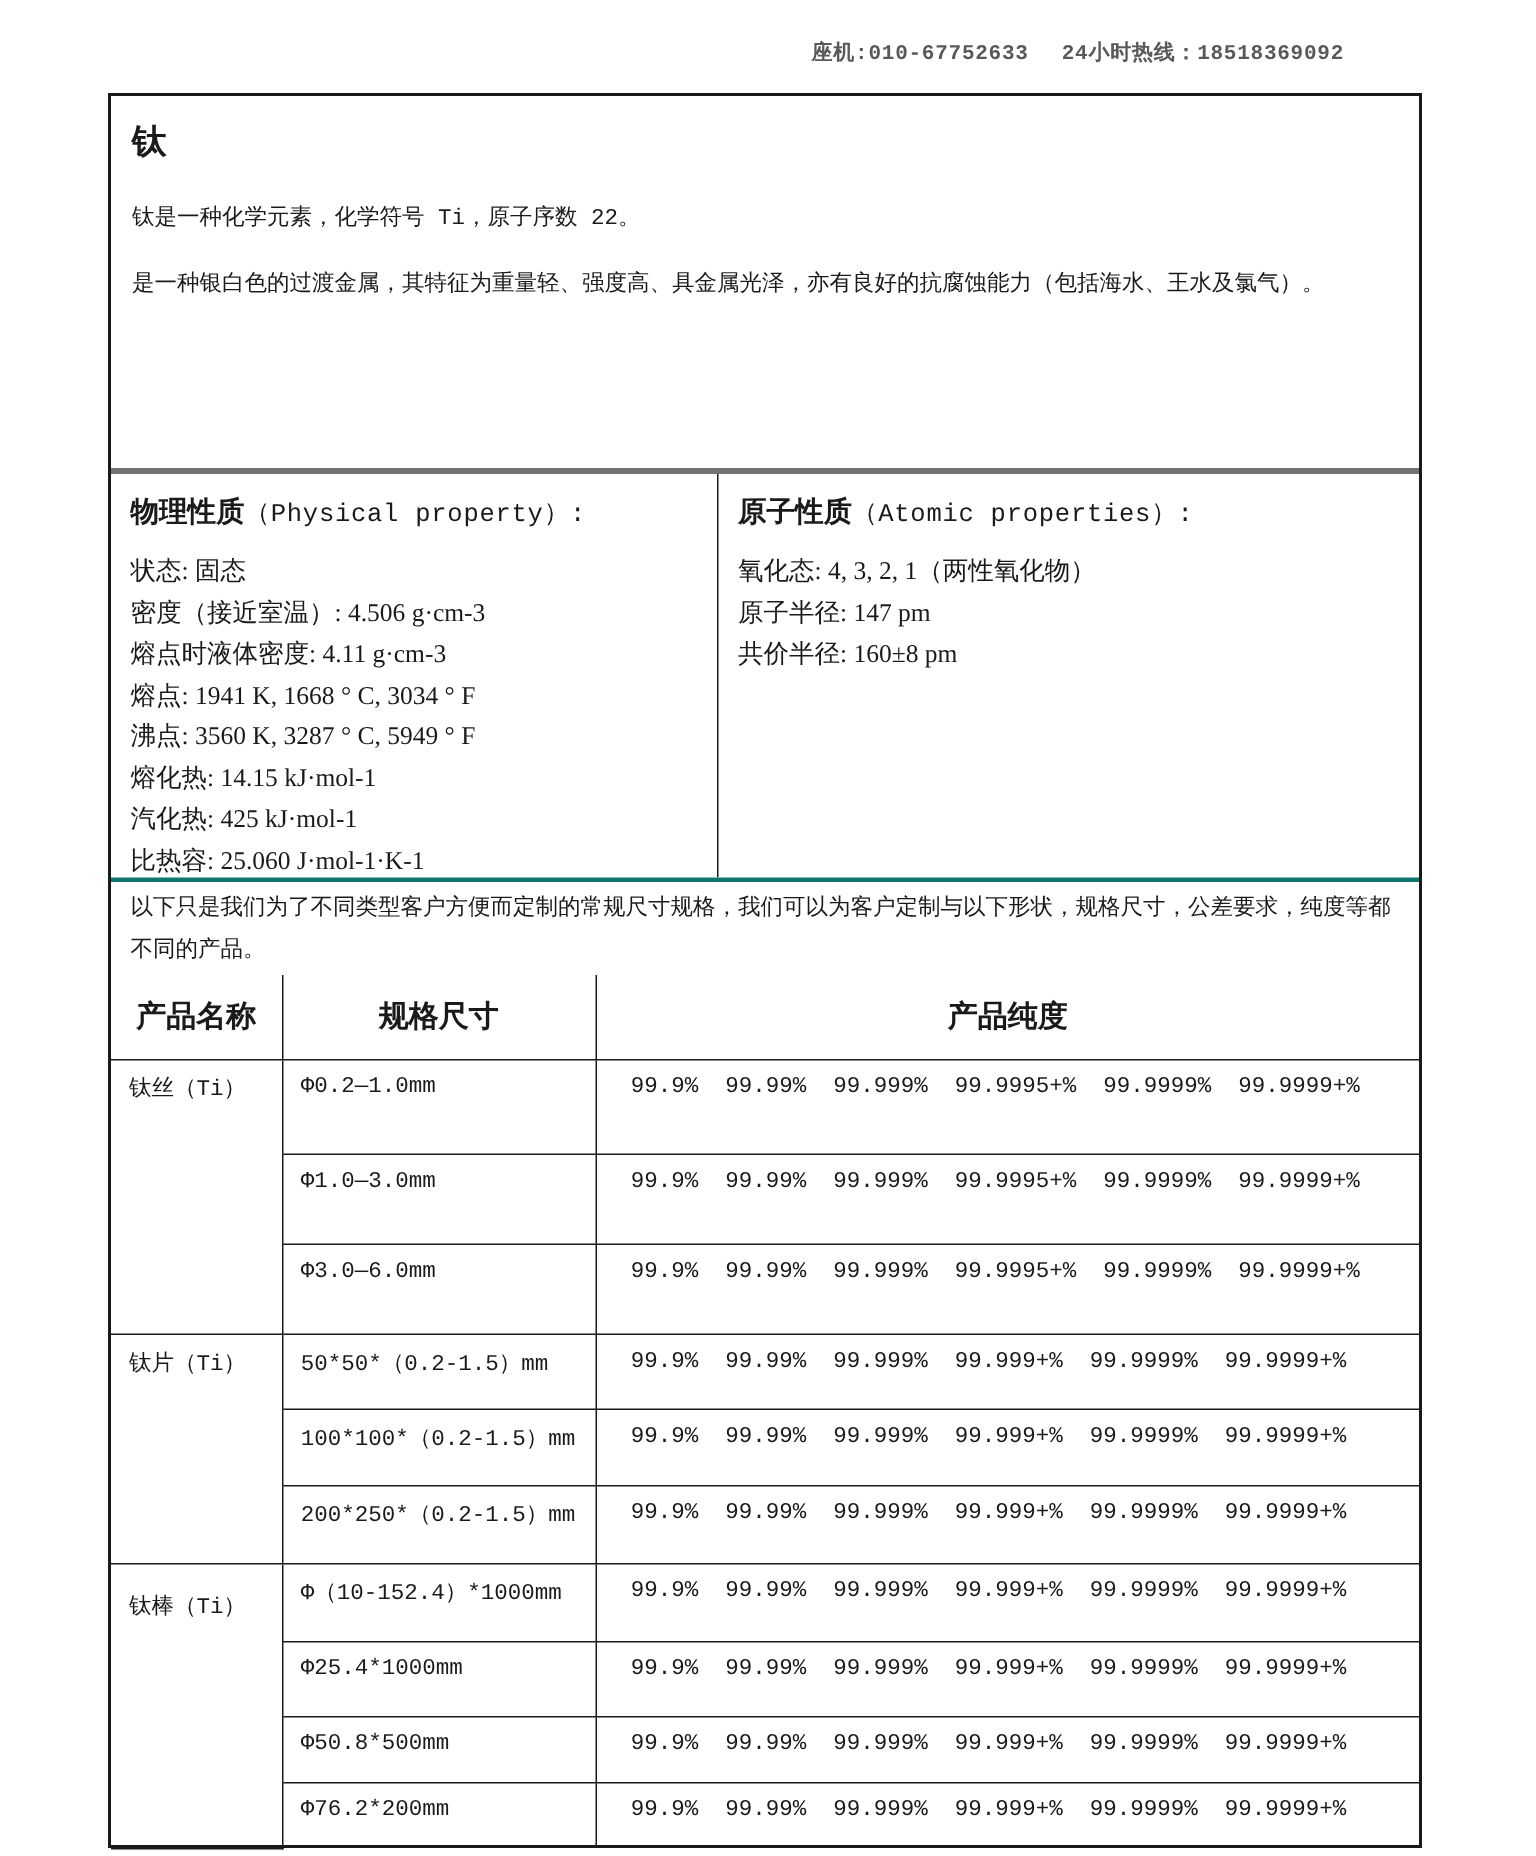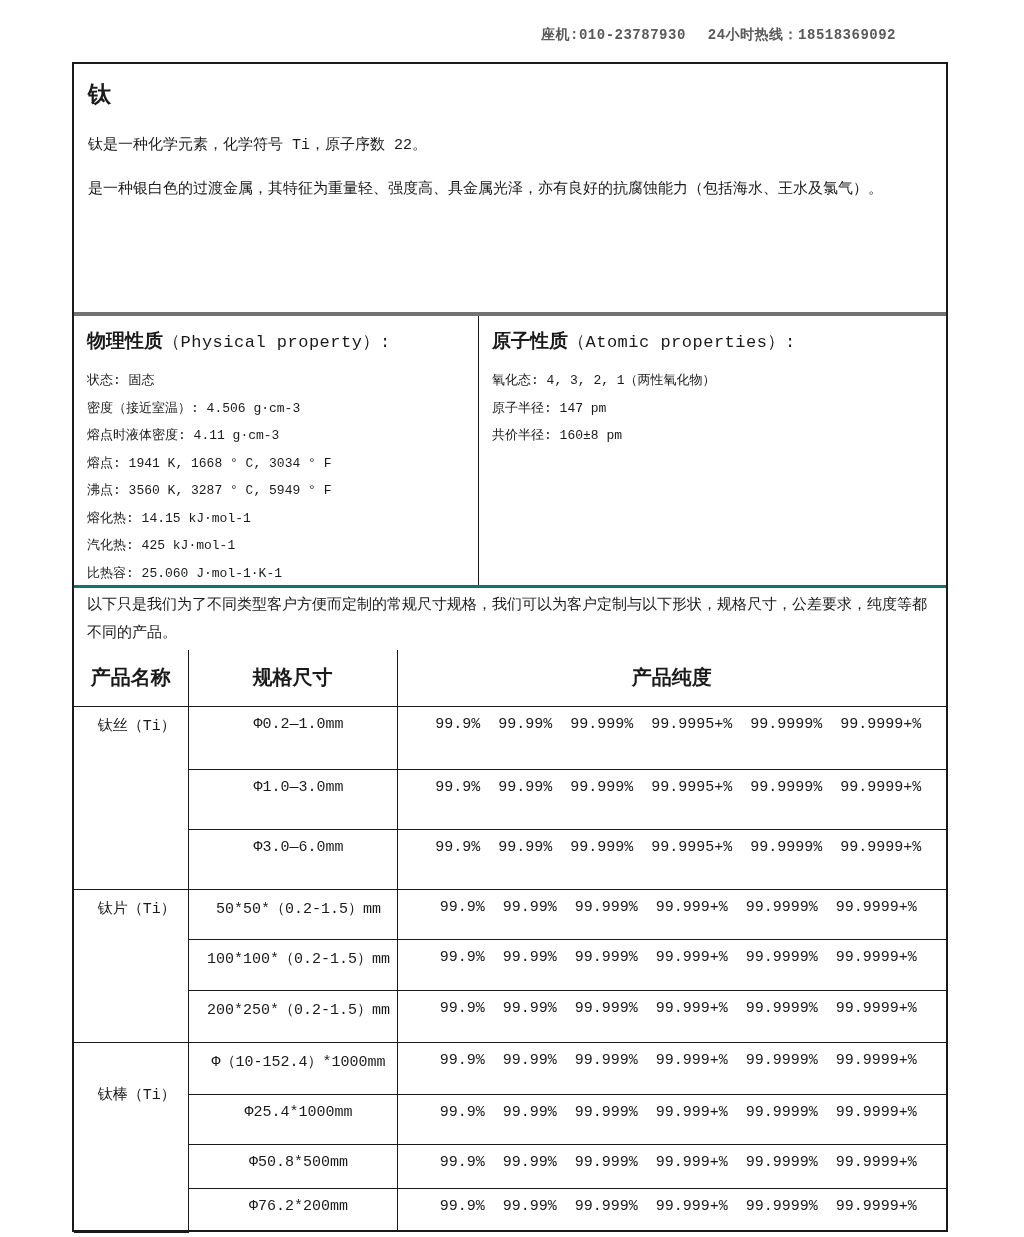--- a/index.html
+++ b/index.html
@@ -27,49 +27,49 @@
   .sec-h .zh { font-weight:700; font-size:18px; }
   .sec-h .en { font-weight:400; letter-spacing:0.5px; }
   .body-p { font-size:15px; line-height:30px; margin:0 0 14px; }
   
   .s2 { display:flex; height:273px; border-top:4px solid #737373; overflow:hidden; }
   .col-left  { width:405px; border-right:1px solid #1a1a1a; padding:12px 8px 0 13px; }
   .col-right { flex:1; padding:12px 8px 0 13px; }
   .col-h { font-size:18px; font-weight:400; margin:0 0 13px; }
   .col-h .zh { font-weight:700; font-size:19px; }
   .col-h .en { font-weight:400; font-size:17px; letter-spacing:0.5px; }
-  .prop-line { font-size:13px; line-height:27.5px; white-space:nowrap; }
+  .prop-line { font-size:17px; line-height:27.5px; white-space:nowrap;font-family:Liberation Serif, serif; }
   
   .s3 { height:65px; border-top:3px solid #0f766e; padding:4px 12px 0 13px; overflow:hidden; }
   .s3 p { font-size:15px; line-height:28px; }
   
   table { width:100%; height:582px; border-collapse:collapse; table-layout:fixed; }
   th,td { border:1px solid #1a1a1a; vertical-align:top; }
   tr > *:first-child { border-left:none; }
   tr > *:last-child  { border-right:none; }
   tr.last td { border-bottom:none; }
   thead th { border-top:none; }
   th {
     vertical-align:middle; text-align:center;
     font-size:20px; font-weight:700; height:56px;
   }
-  td { font-size:15px; padding-top:9px; white-space:nowrap; overflow:hidden;text-align:center; }
+  td { font-size:15px; padding-top:9px; white-space:nowrap; overflow:hidden; }
   td.name   { padding-left:12px; }
   td.spec   { padding-left:12px; }
-  td.purity { padding-left:13px; white-space:pre; }
-  td.name.offset { padding-top:42px; }
+  td.purity { padding-left:23px; white-space:pre; }
+  td.name.offset { padding-top:18px; }
   tr.rh63 { height:63px; } tr.rh60 { height:60px; }
   tr.rh51 { height:51px; } tr.rh52 { height:52px; }
   tr.rh50 { height:50px; } tr.rh44 { height:44px; }
 </style>
 </head>
 <body>
 
 <div class="contact">
-  <span>座机:010-23787930</span><span class="sep"></span><span>24小时热线：18518369092</span>
+  <span>座机:010-67752633</span><span class="sep"></span><span>24小时热线：18518369092</span>
 </div>
 
 <div class="doc">
 
   <section class="s1">
     <h1 class="page-title">钛</h1>
     <p class="body-p">钛是一种化学元素，化学符号 Ti，原子序数 22。</p>
     <p class="body-p">是一种银白色的过渡金属，其特征为重量轻、强度高、具金属光泽，亦有良好的抗腐蚀能力（包括海水、王水及氯气）。</p>
   </section>
 

